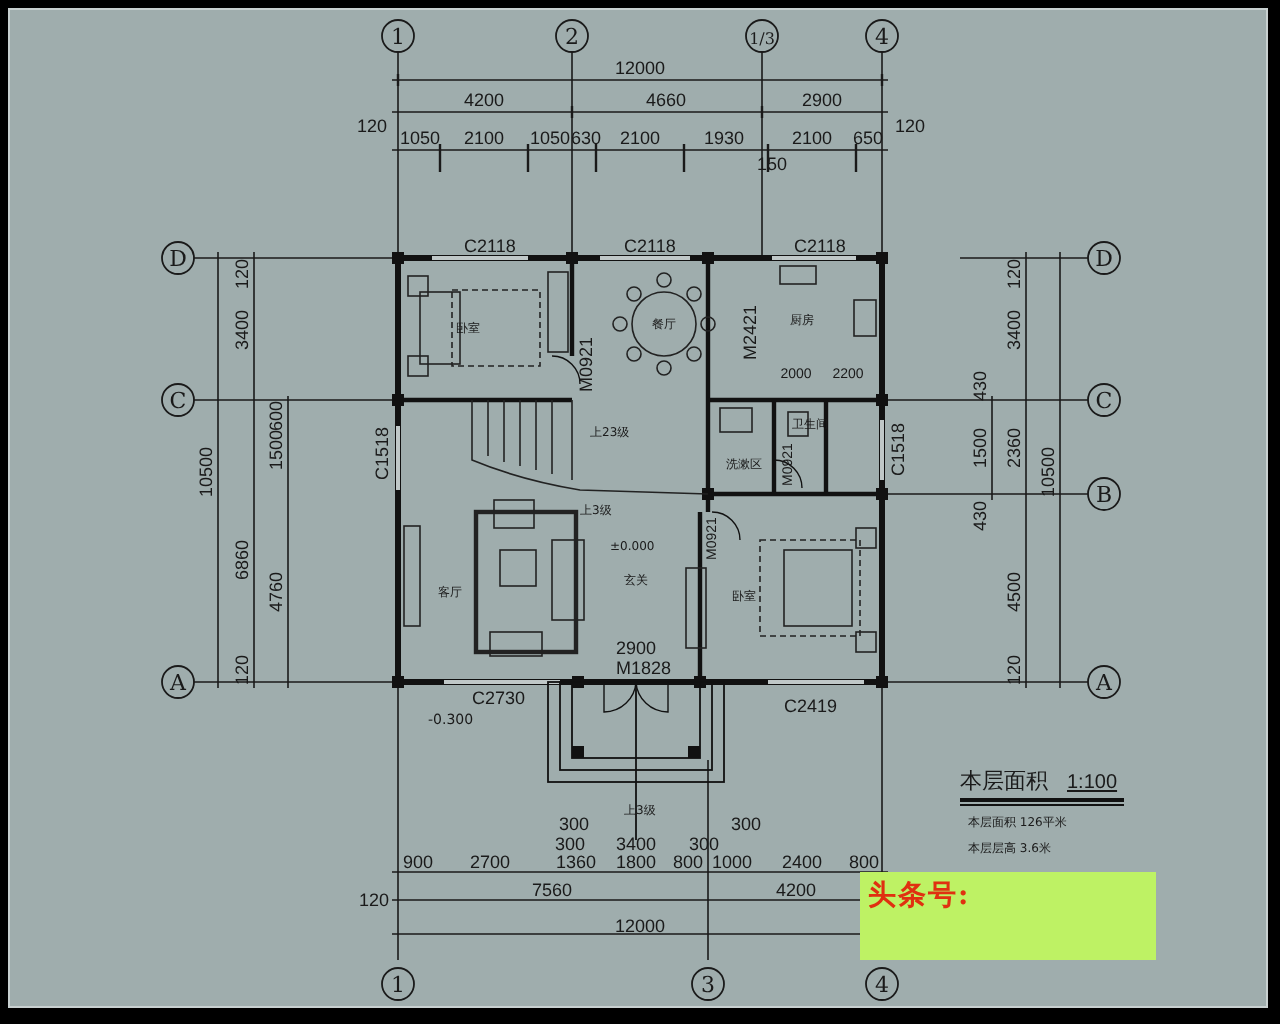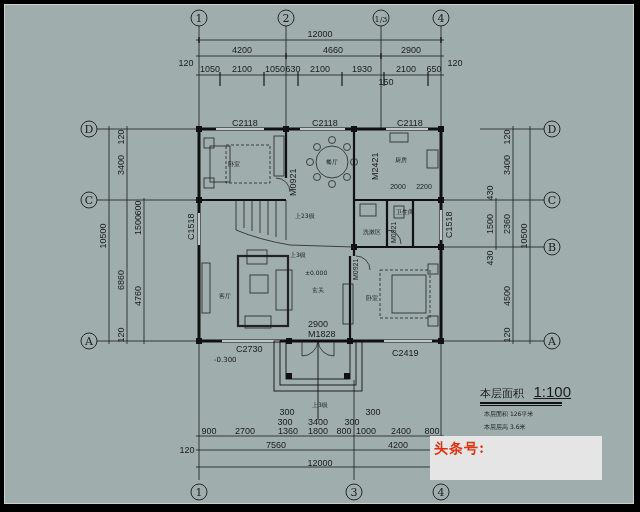--- a/index.html
+++ b/index.html
@@ -2,25 +2,25 @@
 <html><head>
 <meta charset="utf-8">
 <style>
   html, body { margin: 0; padding: 0; }
   body { width: 640px; height: 512px; background: #000; overflow: hidden; font-family: "DejaVu Sans", sans-serif; }
   .frame { position: absolute; left: 4px; top: 4px; width: 630px; height: 500px; background: #9fadad; border: 1px solid #c8d0d0; box-sizing: border-box; }
   svg { position: absolute; left: 0; top: 0; }
   .dim { font-family: "Liberation Sans", sans-serif; font-size: 9px; fill: #1a1a1a; }
   .lbl { font-family: "DejaVu Sans", sans-serif; font-size: 6px; fill: #1a1a1a; }
   .axis-txt { font-family: "DejaVu Serif", serif; font-size: 12px; fill: #1a1a1a; }
-  .watermark { position: absolute; left: 430px; top: 436px; width: 172px; height: 44px; background: #e5e5e5; box-sizing: border-box; padding: 3px 4px; }
+  .watermark { position: absolute; left: 430px; top: 436px; width: 148px; height: 44px; background: #bef264; box-sizing: border-box; padding: 3px 4px; }
   .watermark div { font-family: "DejaVu Serif", serif; font-size: 14px; font-weight: bold; color: #e03010; line-height: 19px; letter-spacing: 1px; }
   .title-block { position: absolute; left: 480px; top: 383px; }
   .title-main { font-family: "DejaVu Sans", sans-serif; font-size: 11px; color: #1a1a1a; }
-  .title-scale { font-family: "Liberation Sans", sans-serif; font-size: 15px; margin-left: 6px; text-decoration: underline; }
+  .title-scale { font-family: "Liberation Sans", sans-serif; font-size: 10px; margin-left: 6px; text-decoration: underline; }
   .title-rule { width: 82px; height: 1px; background: #111; margin-top: 1px; }
   .title-rule2 { width: 82px; height: 2px; background: #111; margin-top: 1px; }
   .title-note { font-family: "DejaVu Sans", sans-serif; font-size: 6px; color: #1a1a1a; margin-top: 4px; margin-left: 4px; }
 </style>
 </head>
 <body>
 
 <div class="frame"></div>
 
 <svg width="640" height="512" viewBox="0 0 640 512">

